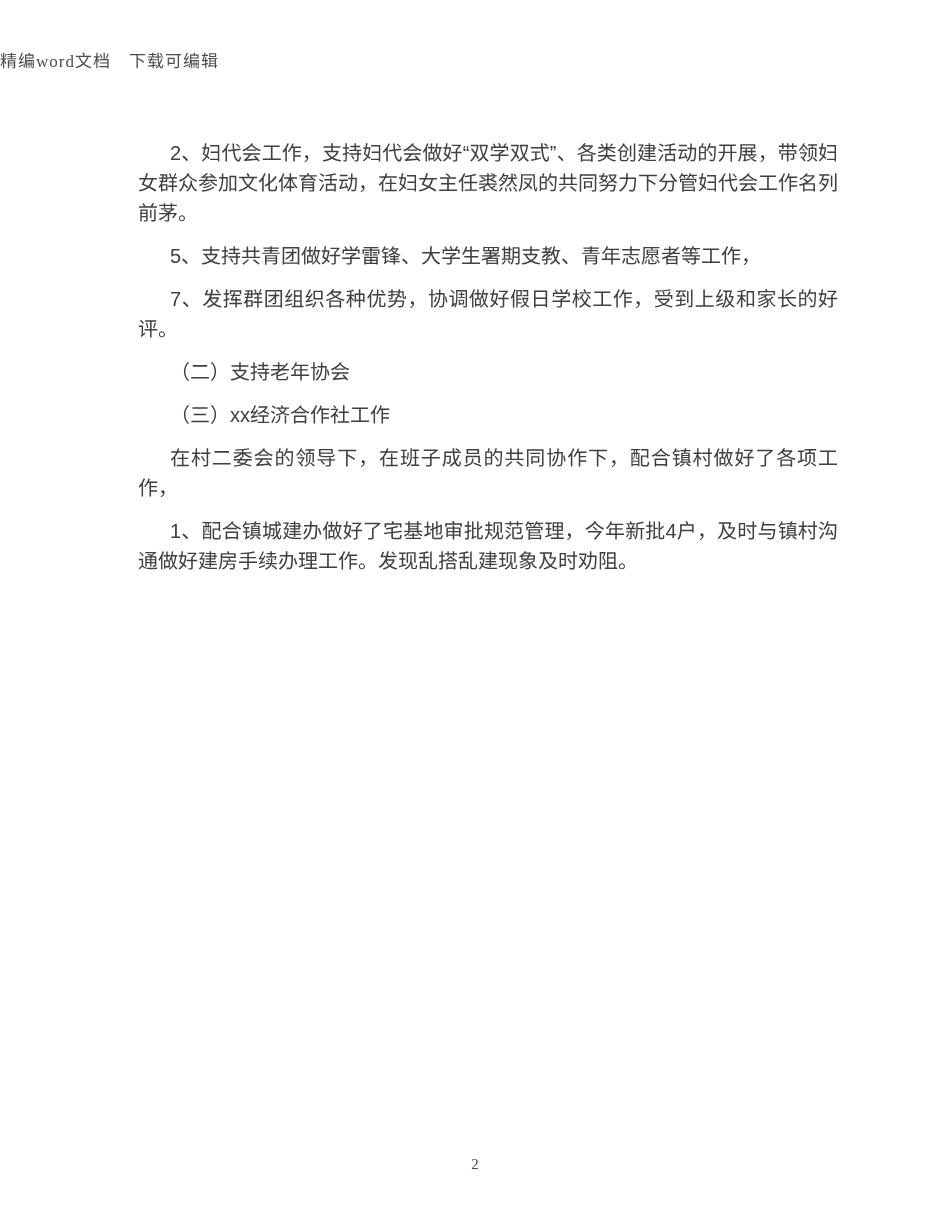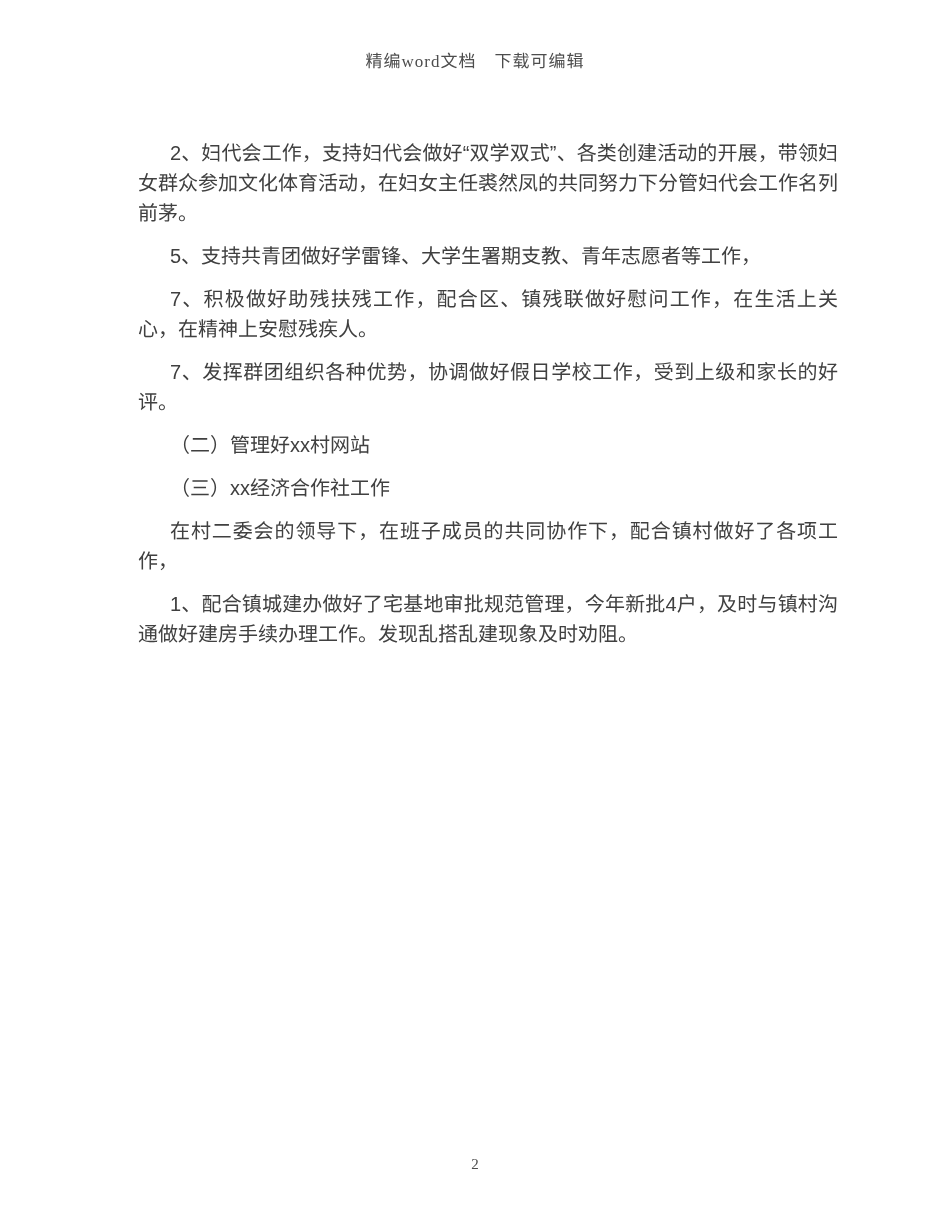--- a/index.html
+++ b/index.html
@@ -13,21 +13,20 @@
     height: 1230px;
     background: #ffffff;
     overflow: hidden;
     font-family: "Liberation Sans", sans-serif;
   }
   .doc-header {
     position: absolute;
     top: 47px;
     left: 0;
     width: 100%;
-    text-align: center;
     font-size: 17px;
     letter-spacing: 1px;
     color: #4d4d4d;
     font-family: "Liberation Serif", serif;
   }
   .doc-body {
     position: absolute;
     top: 138px;
     left: 138px;
     width: 700px;
@@ -54,22 +53,21 @@
 </style>
 </head>
 <body>
 
 <div class="page">
   <div class="doc-header">精编word文档　下载可编辑</div>
 
   <div class="doc-body">
       <p>2、妇代会工作，支持妇代会做好“双学双式”、各类创建活动的开展，带领妇女群众参加文化体育活动，在妇女主任裘然凤的共同努力下分管妇代会工作名列前茅。</p>
       <p>5、支持共青团做好学雷锋、大学生署期支教、青年志愿者等工作，</p>
-      <p>7、积极做好助残扶残工作，配合区、镇残联做好慰问工作，在生活上关心，在精神上安慰残疾人。</p>
       <p>7、发挥群团组织各种优势，协调做好假日学校工作，受到上级和家长的好评。</p>
-      <p>（二）管理好xx村网站</p>
+      <p>（二）支持老年协会</p>
       <p>（三）xx经济合作社工作</p>
       <p>在村二委会的领导下，在班子成员的共同协作下，配合镇村做好了各项工作，</p>
       <p>1、配合镇城建办做好了宅基地审批规范管理，今年新批4户，及时与镇村沟通做好建房手续办理工作。发现乱搭乱建现象及时劝阻。</p>
     </div>
 
   <div class="doc-footer">2</div>
 </div>
 
 </body></html>

